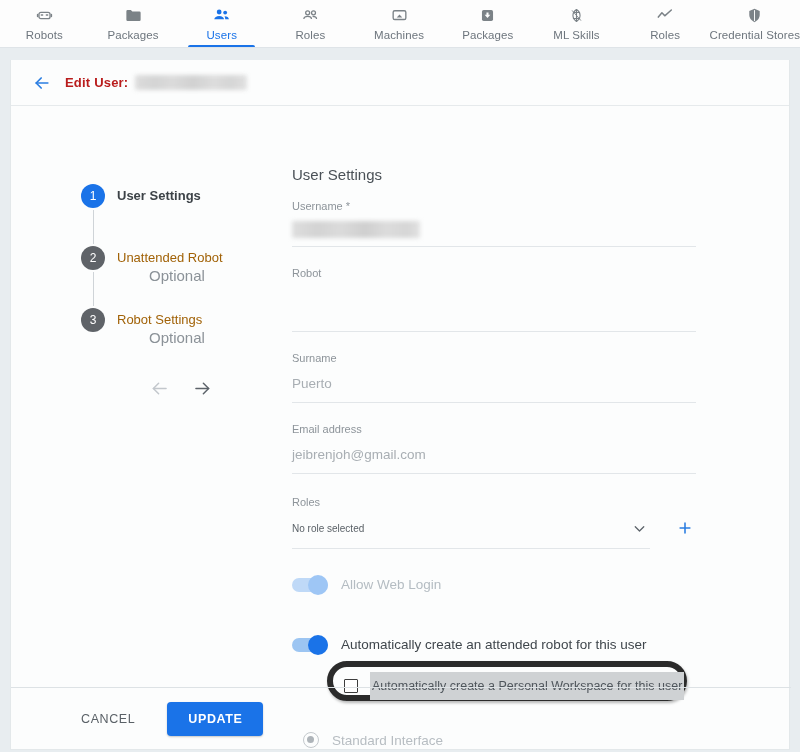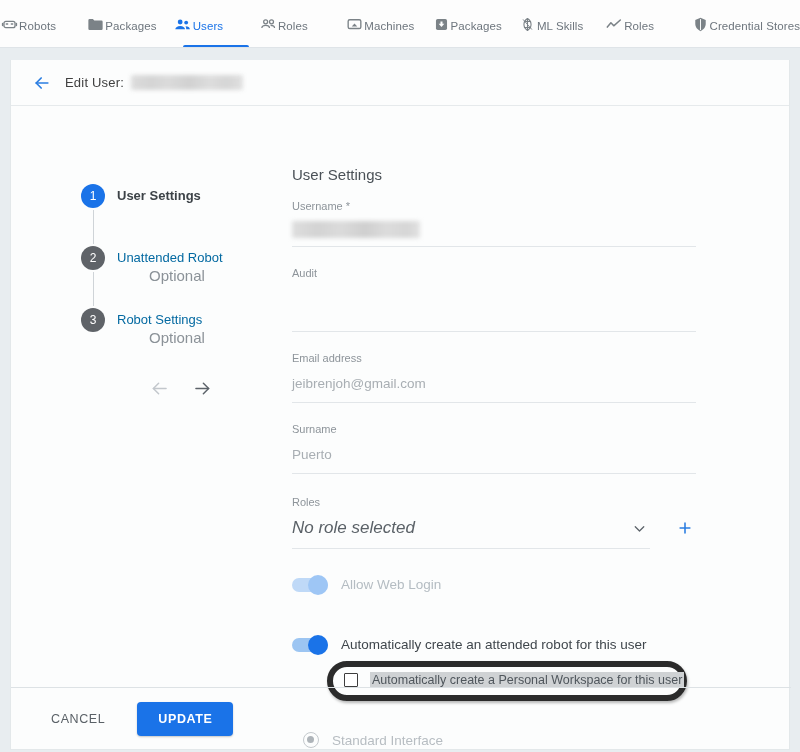--- a/index.html
+++ b/index.html
@@ -18,21 +18,21 @@
     width: 800px; height: 48px;
     background: #fdfdfd;
     display: flex;
     align-items: flex-start;
     border-bottom: 1px solid #dfe4e8;
   }
   .nav-item {
     flex: 1 1 0;
     height: 47px;
     display: flex;
-    flex-direction: row;
+    flex-direction: column;
     align-items: center;
     justify-content: flex-start;
     padding-top: 4px;
     position: relative;
     cursor: pointer;
     color: #757d85;
   }
   .nav-item .nav-icon {
     height: 22px;
     display: flex; align-items: center; justify-content: center;
@@ -73,22 +73,22 @@
     border-bottom: 1px solid #e6eaec;
   }
   .back-arrow {
     width: 30px; height: 30px;
     display: flex; align-items: center; justify-content: center;
     cursor: pointer;
     margin-right: 8px;
   }
   .edit-title {
     font-size: 13px;
-    font-weight: normal;
-    color: #404040;
+    font-weight: bold;
+    color: #b91c1c;
     letter-spacing: .2px;
   }
   .redacted {
     display: inline-block;
     vertical-align: middle;
     margin-left: 7px;
     width: 112px; height: 15px;
     border-radius: 1px;
     background: linear-gradient(95deg,#dcdcdc 0%,#d2d2d2 18%,#dadada 33%,#cfcfcf 52%,#dcdcdc 70%,#d4d4d4 85%,#e0e0e0 100%);
     filter: blur(2.2px);
@@ -128,21 +128,21 @@
   .step.active .step-bullet { background: #1a73e8; }
   .step-connector {
     position: absolute;
     left: 11.5px; top: 26px;
     width: 1px; height: 34px;
     background: #cfd4d8;
   }
   .step-text { margin-left: 12px; padding-top: 2px; }
   .step-title {
     font-size: 13px;
-    color: #0369a1;
+    color: #a16207;
   }
   .step.active .step-title { font-weight: bold; color: #3c4247; }
   .step-sub {
     font-size: 15px;
     color: #8b9298;
     margin-top: 1px;
     margin-left: 32px;
   }
   .step-nav {
     position: absolute;
@@ -193,23 +193,22 @@
     align-items: center;
   }
   .roles-select {
     flex: 1 1 auto;
     display: flex;
     align-items: center;
     justify-content: space-between;
     cursor: pointer;
   }
   .roles-value {
-    font-size: 17px;
+    font-size: 10px;
     color: #5a6167;
-    font-style: italic;
   }
   .chev { padding-right: 4px; display:flex; }
   .plus-btn {
     margin-left: 22px;
     width: 22px; height: 22px;
     display: flex; align-items: center; justify-content: center;
     cursor: pointer;
   }
   .roles-line {
     height: 1px;
@@ -275,21 +274,21 @@
     background: #fff;
     border-radius: 1px;
     cursor: pointer;
     flex: 0 0 14px;
   }
   .checkbox-label {
     margin-left: 12px;
     font-size: 12.5px;
     color: #4f565c;
     background: #cfd2d4;
-    padding: 1px 2px;
+    padding: 7px 2px;
     white-space: nowrap;
   }
 
   
   .ui-profile { margin-top: 31px; }
   .ui-profile-title {
     font-size: 14px;
     color: #555c62;
     margin-bottom: 9px;
   }
@@ -322,21 +321,21 @@
   }
 
   
   .card-footer {
     position: absolute;
     left: 0; bottom: 0;
     width: 780px; height: 62px;
     border-top: 1px solid #dde2e5;
     display: flex;
     align-items: center;
-    padding-left: 28px;
+    padding-left: 58px;
   }
   .btn-cancel {
     font-size: 12.5px;
     color: #5a6167;
     letter-spacing: .6px;
     background: none;
     border: none;
     cursor: pointer;
     padding: 9px 12px;
     font-family: inherit;
@@ -519,34 +518,34 @@
     <div class="form">
       <div class="section-title">User Settings</div>
 
       <div class="field">
         <span class="field-label">Username *</span>
         <div class="field-blur"></div>
         <div class="field-line"></div>
       </div>
 
       <div class="field" style="margin-top:20px">
-        <span class="field-label">Audit</span>
+        <span class="field-label">Robot</span>
         <div class="field-value"></div>
         <div class="field-line" style="margin-top:22px"></div>
+      </div>
+
+      <div class="field" style="margin-top:20px">
+        <span class="field-label">Surname</span>
+        <div class="field-value">Puerto</div>
+        <div class="field-line"></div>
       </div>
 
       <div class="field" style="margin-top:20px">
         <span class="field-label">Email address</span>
         <div class="field-value">jeibrenjoh@gmail.com</div>
-        <div class="field-line"></div>
-      </div>
-
-      <div class="field" style="margin-top:20px">
-        <span class="field-label">Surname</span>
-        <div class="field-value">Puerto</div>
         <div class="field-line"></div>
       </div>
 
       <div class="field" style="margin-top:22px">
         <span class="field-label">Roles</span>
         <div class="roles-row">
           <div class="roles-select">
             <span class="roles-value">No role selected</span>
             <span class="chev">
               <svg width="17" height="17" viewBox="0 0 24 24" fill="none" stroke="#5c636a" stroke-width="1.8" stroke-linecap="round" stroke-linejoin="round">

